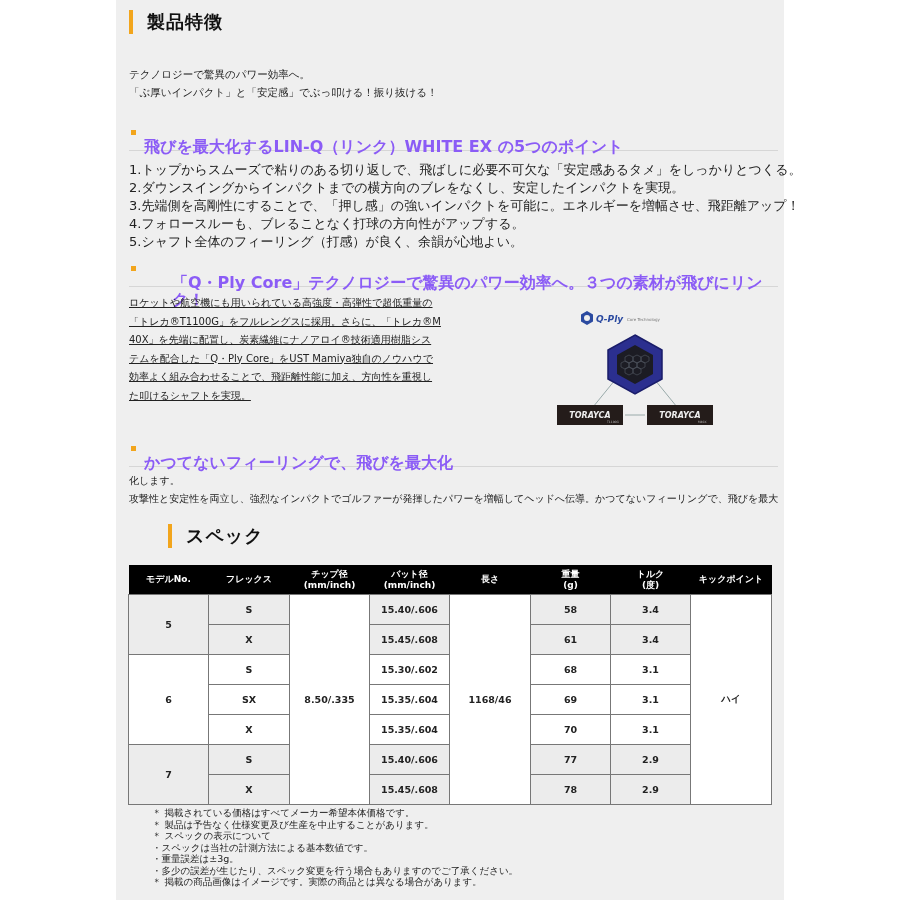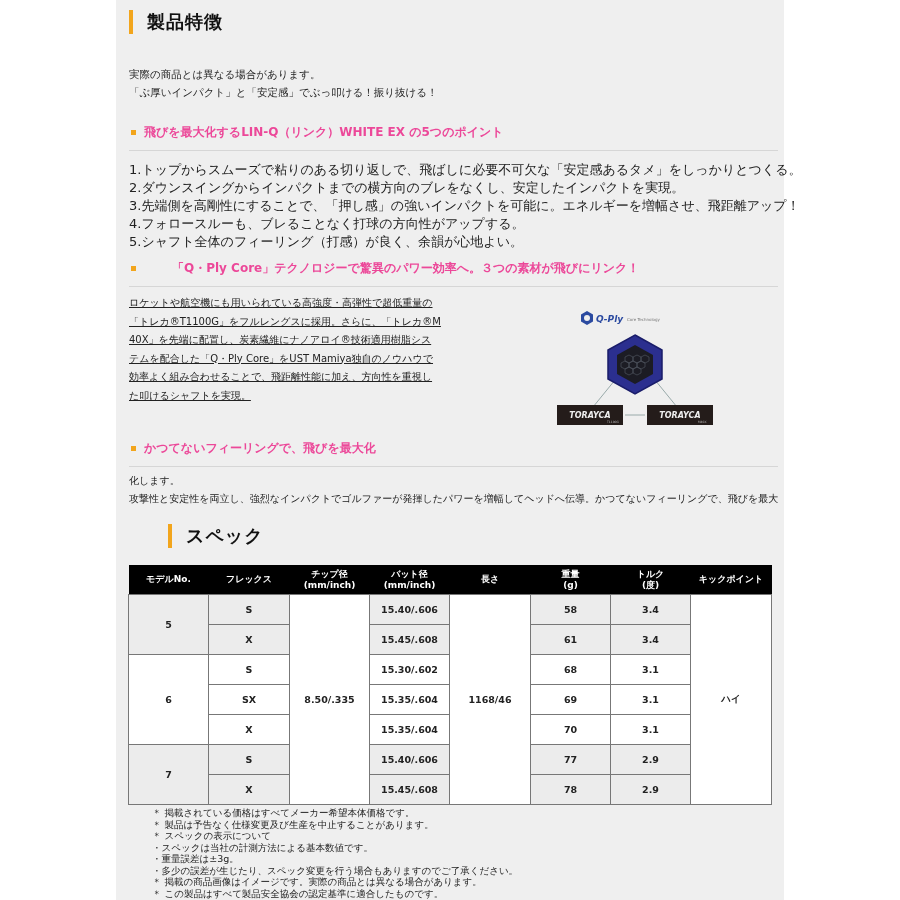--- a/index.html
+++ b/index.html
@@ -16,21 +16,21 @@
     position:absolute; left:129px; height:24px; display:flex; 
   }
   .h1 .bar { width:4px; height:24px; background:#f2a51c; margin-right:14px; }
   .h1 .t { font-size:18px; font-weight:bold; color:#111; letter-spacing:1px; }
   .p { position:absolute; left:129px; font-size:10.5px; line-height:18px; color:#222; }
   .h2 {
     position:absolute; left:129px; width:649px; height:26px;
     border-bottom:1px solid #d6d6d6; display:flex; align-items:flex-start;
   }
   .h2 .sq { width:5px; height:5px; background:#f2a51c; margin:6px 8px 0 2px; flex:none; }
-  .h2 .t { font-size:12px; font-weight:bold; color:#ec4899; line-height:17px; }
+  .h2 .t { font-size:16px; font-weight:bold; color:#8b5cf6; line-height:17px;margin-top:14px; }
   .list { position:absolute; left:129px; top:161px; font-size:13px; line-height:18px; }
   .qply { position:absolute; left:555px; top:305px; width:160px; height:125px; }
   table.spec {
     position:absolute; left:128px; top:565px; width:643px;
     border-collapse:collapse; font-size:9.5px; font-weight:bold; color:#222;
     table-layout:fixed;
   }
   table.spec th {
     background:#000; color:#fff; height:29px; padding:0; font-size:9px;
     line-height:11px; text-align:center; border:none;
@@ -48,21 +48,21 @@
 <body>
 
 <div class="panel"></div>
 
 <div class="h1" style="top:10px;">
   <span class="bar"></span>
   <span class="t">製品特徴</span>
 </div>
 
 <div class="p" style="top:65px;">
-  <div>実際の商品とは異なる場合があります。</div>
+  <div>テクノロジーで驚異のパワー効率へ。</div>
   <div>「ぶ厚いインパクト」と「安定感」でぶっ叩ける！振り抜ける！</div>
 </div>
 
 <div class="h2" style="top:124px;">
   <span class="sq"></span>
   <span class="t">飛びを最大化するLIN-Q（リンク）WHITE EX の5つのポイント</span>
 </div>
 
 <div class="list">
   <div>1.トップからスムーズで粘りのある切り返しで、飛ばしに必要不可欠な「安定感あるタメ」をしっかりとつくる。</div>
@@ -211,14 +211,13 @@
 </table>
 
 <div class="notes">
   <div>＊ 掲載されている価格はすべてメーカー希望本体価格です。</div>
   <div>＊ 製品は予告なく仕様変更及び生産を中止することがあります。</div>
   <div>＊ スペックの表示について</div>
   <div>・スペックは当社の計測方法による基本数値です。</div>
   <div>・重量誤差は±3g。</div>
   <div>・多少の誤差が生じたり、スペック変更を行う場合もありますのでご了承ください。</div>
   <div>＊ 掲載の商品画像はイメージです。実際の商品とは異なる場合があります。</div>
-  <div>＊ この製品はすべて製品安全協会の認定基準に適合したものです。</div>
 </div>
 
 </body></html>

